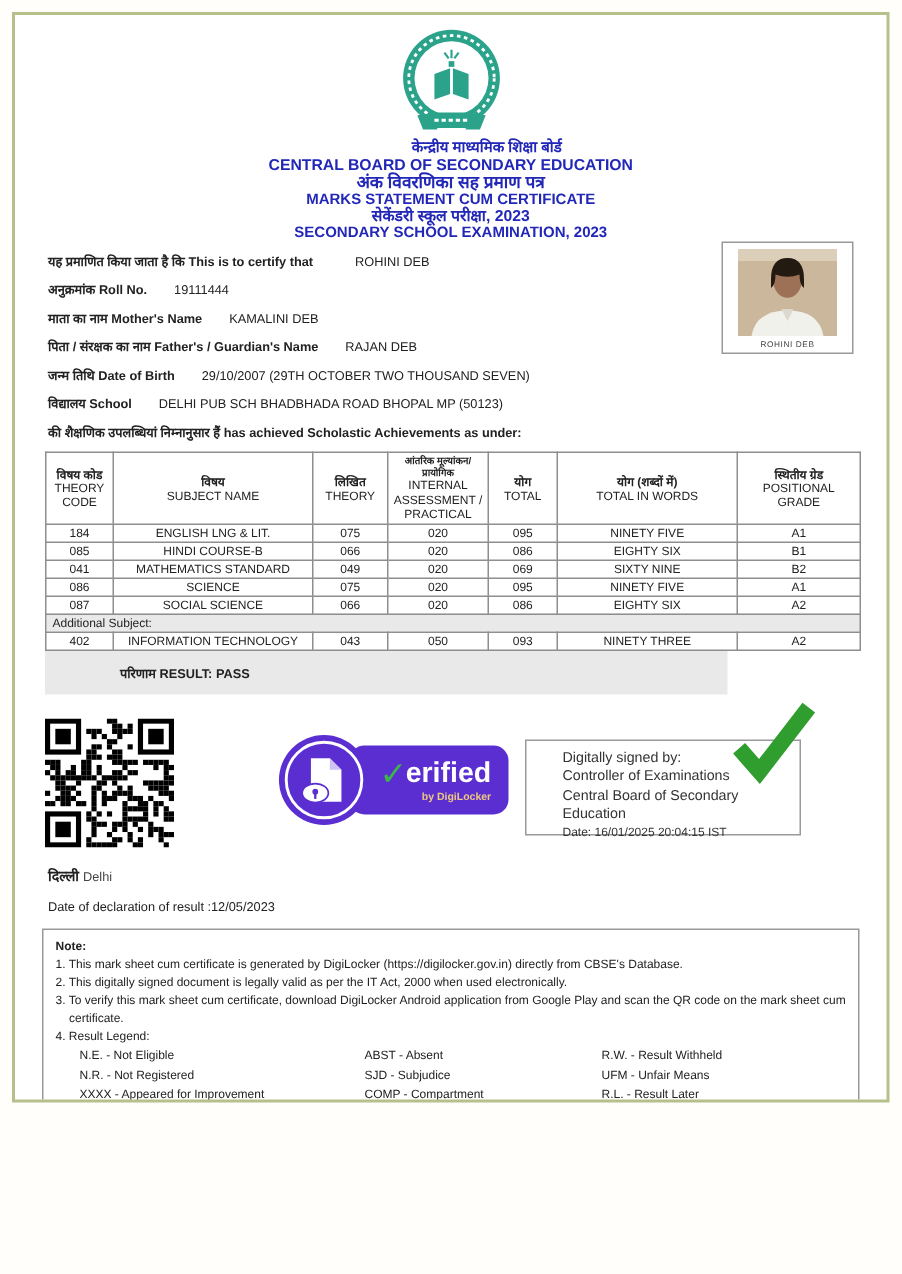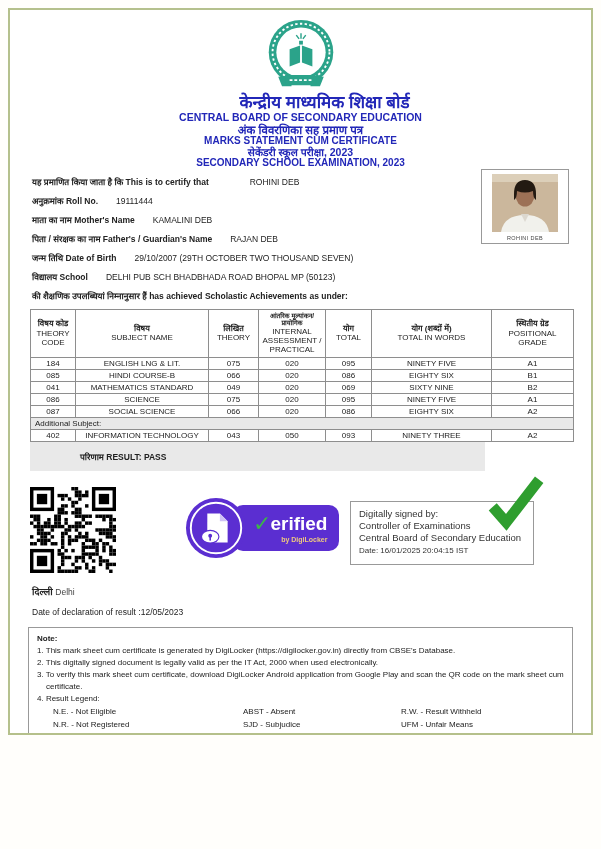--- a/index.html
+++ b/index.html
@@ -9,30 +9,30 @@
     font-family:"Liberation Sans","DejaVu Sans",sans-serif; color:#222;
   }
   .sheet {
     position:absolute; left:8px; top:8px; width:585px; height:727px;
     border:2px solid #b5c08b; background:#fff; overflow:hidden;
   }
   
   .logo-wrap { text-align:center; margin-top:8px; height:74px; }
   .head-lines { text-align:center; line-height:1.08; margin-top:2px; }
   .hl { color:#2227b8; font-weight:bold; }
-  .hl-hi1 { font-size:17px;padding-left:48px; }
+  .hl-hi1 { font-size:10px;padding-left:48px; }
   .hl-en1 { font-size:10.5px; }
   .hl-hi2 { font-size:11.5px; }
   .hl-en2 { font-size:10px; }
   .hl-hi3 { font-size:10.5px; }
   .hl-en3 { font-size:10px; }
   
   .info { position:relative; margin:7px 22px 0 22px; font-size:8.5px; }
   .info-row { display:flex; gap:18px; margin-bottom:6px; line-height:13px; white-space:nowrap; }
-  .info-row.gap-lg { gap:41px; }
+  .info-row.gap-lg { gap:28px; }
   .lbl { font-weight:bold; }
   .val { font-weight:normal; }
   .photo-box {
     position:absolute; top:-7px; right:0; width:88px;
     border:1px solid #999; background:#fff; padding:4px 4px 2px 4px; text-align:center;
   }
   .photo-caption { font-size:5.5px; color:#444; letter-spacing:.4px; margin-top:1px; }
   
   .table-wrap { margin:6px 20px 0 20px; }
   table.marks { border-collapse:collapse; width:543px; table-layout:fixed; font-size:8px; background:#fff; }
@@ -56,21 +56,21 @@
   .badge-pill {
     background:#5b2ed1; border-radius:10px; margin-left:-14px; height:46px;
     padding:4px 12px 4px 20px; display:flex; flex-direction:column;
     justify-content:center; align-items:center;
   }
   .badge-line1 { font-size:19px; font-weight:bold; color:#fff; line-height:1; display:flex; align-items:center; }
   .badge-check { color:#3cb54a; font-size:22px; font-weight:bold; margin-right:-1px; }
   .badge-by { font-size:7px; color:#efc97e; font-weight:bold; align-self:flex-end; margin-top:1px; }
   .sigbox {
     position:absolute; left:320px; top:14px; width:184px; height:64px;
-    border:1px solid #999; background:#fff; padding:6px 8px; line-height:1.3;
+    border:1px solid #999; background:#fff; padding:6px 24px; line-height:1.3;
   }
   .sig-line { font-size:9.5px; color:#333; }
   .sig-date { font-size:8px; color:#333; margin-top:1px; }
   .big-check { position:absolute; left:455px; top:-12px; z-index:3; }
   
   .place { margin:10px 0 0 22px; font-size:9.5px; }
   .place .en { font-size:8.5px; color:#444; font-weight:normal; }
   .decl { margin:9px 0 0 22px; font-size:8.5px; display:flex; }
   
   .note { margin:10px 18px 0 18px; border:1px solid #999; padding:5px 8px 8px 8px; font-size:8px; line-height:1.5; }

